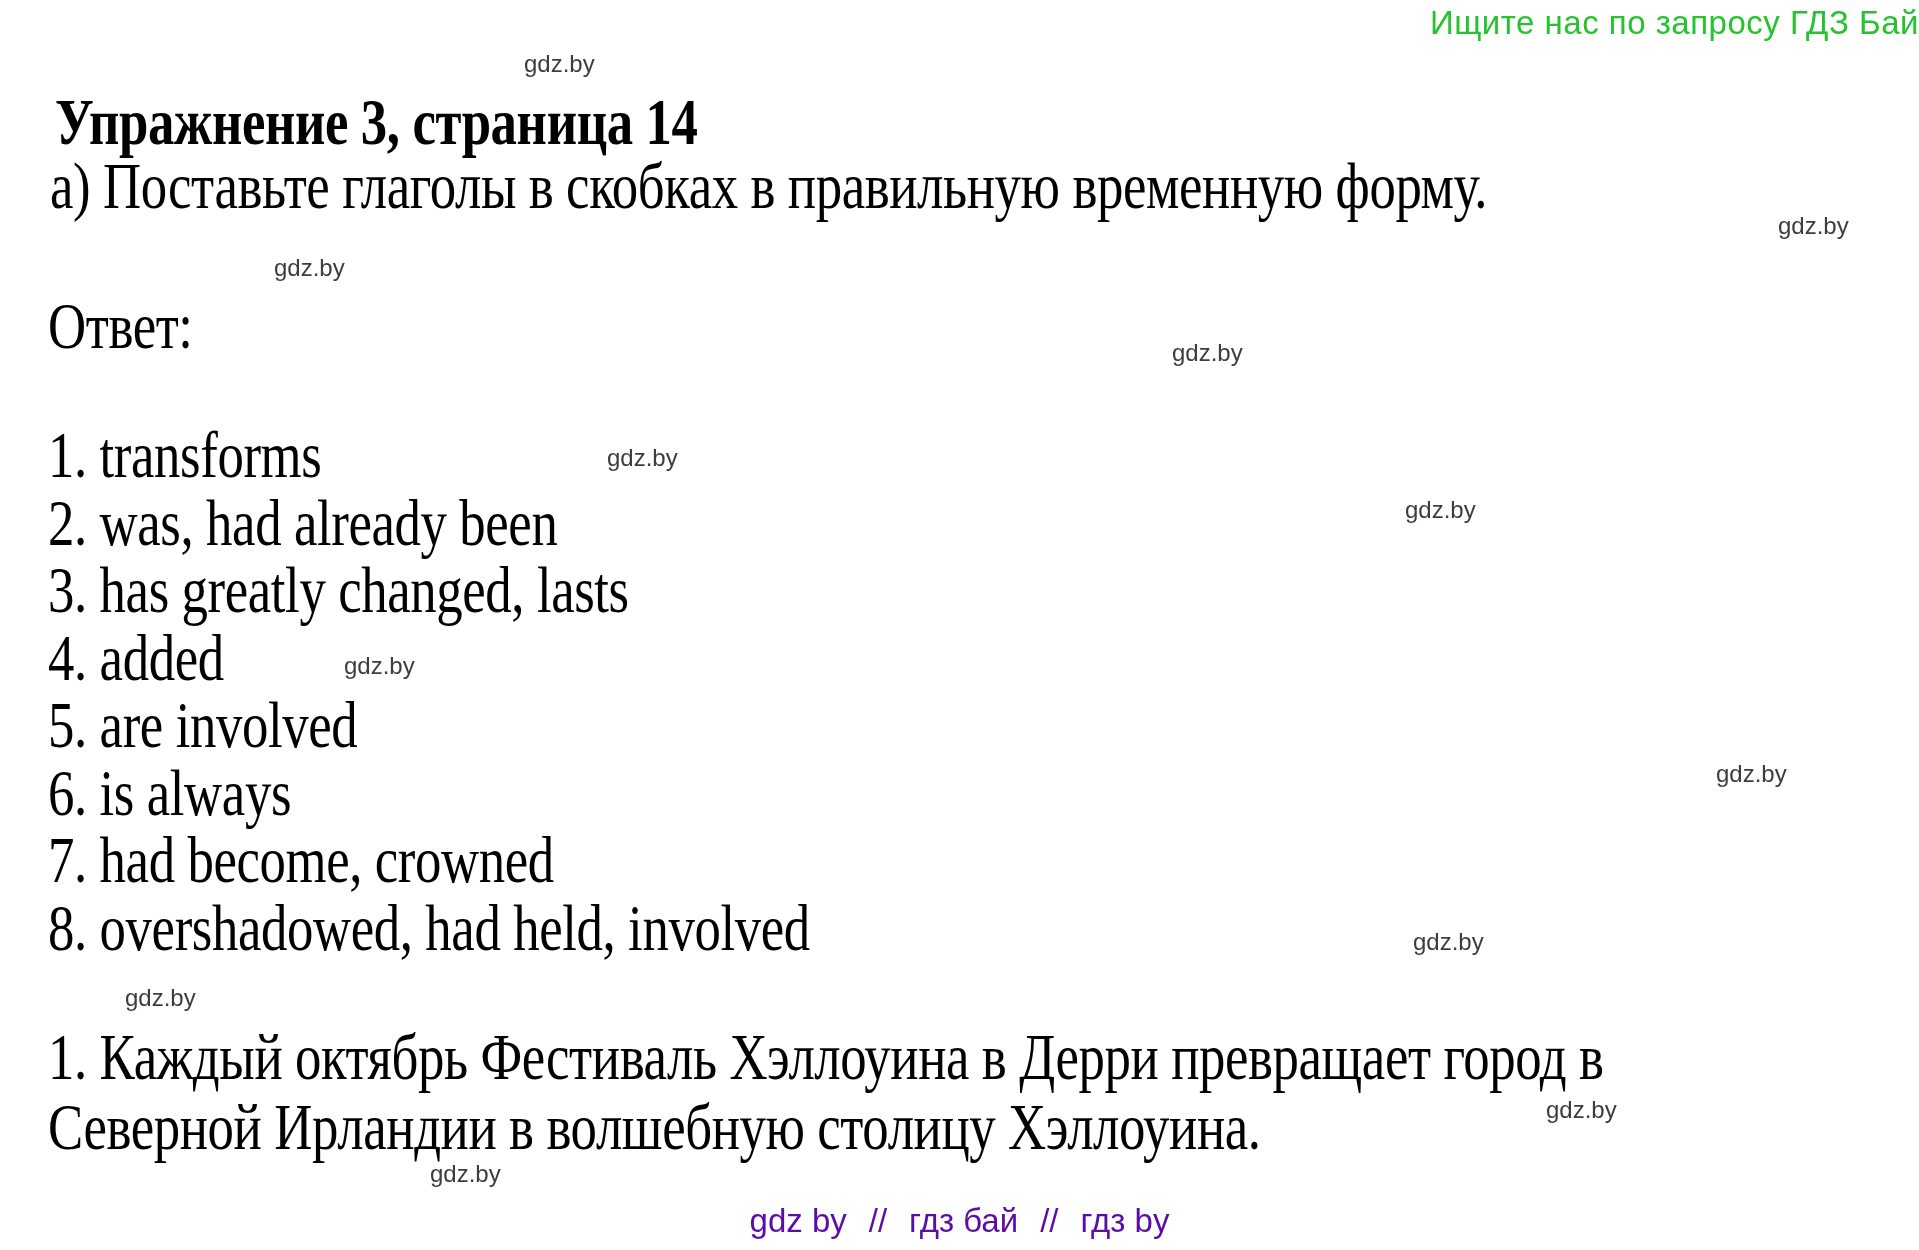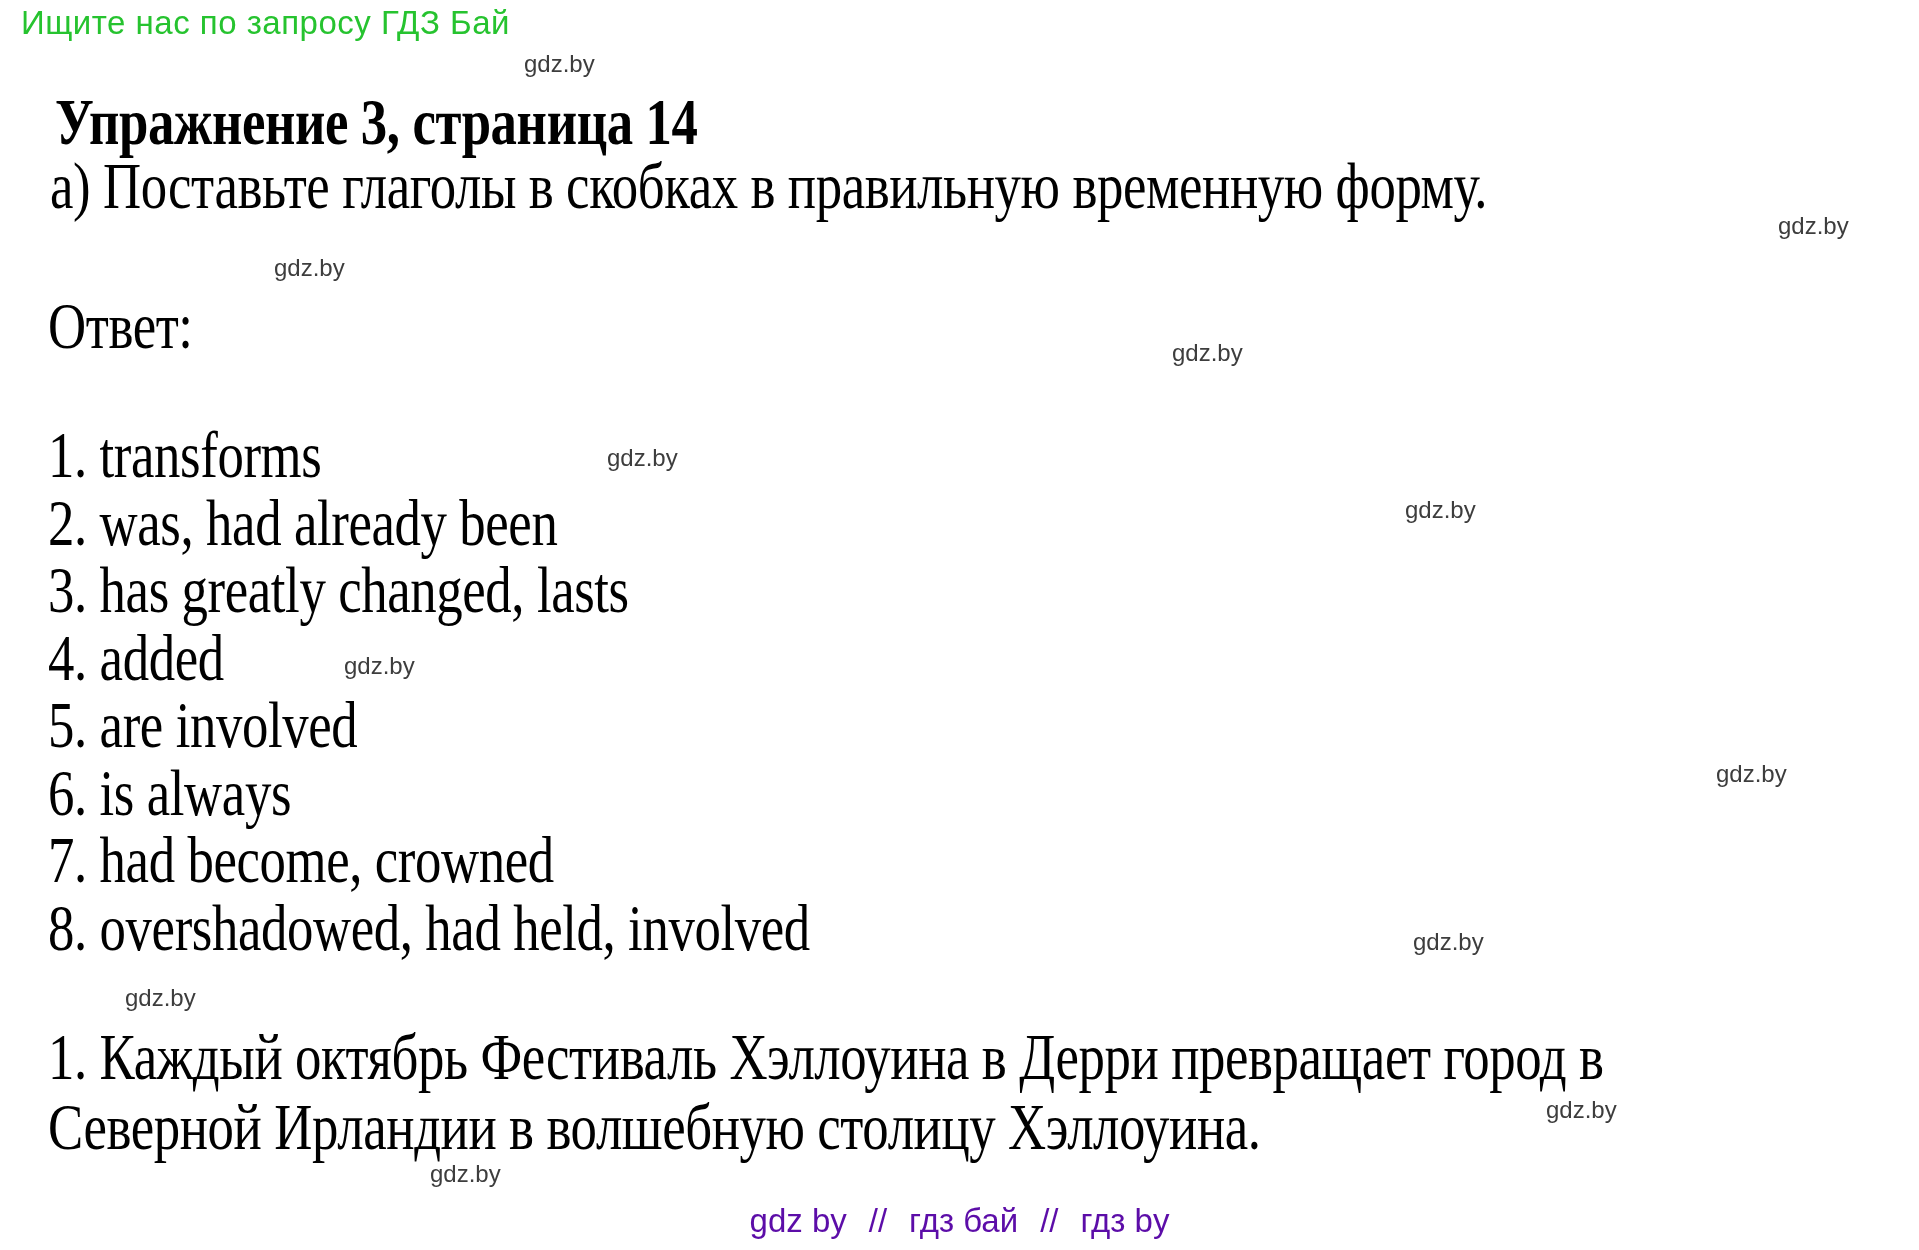--- a/index.html
+++ b/index.html
@@ -15,21 +15,21 @@
     position:relative;
     background:var(--paper);
     overflow:hidden;
     font-family:"Liberation Serif","DejaVu Serif",serif;
     color:var(--ink);
   }
   
   .promo{
     position:absolute;
     left:0; right:0; top:4px;
-    text-align:left;
+    text-align:right;
     font-family:"Liberation Sans","DejaVu Sans",sans-serif;
     font-size:33px;
     color:var(--promo-color);
     letter-spacing:0.5px;
     padding-left:21px;
   }
   .wm{
     position:absolute;
     font-family:"Liberation Sans","DejaVu Sans",sans-serif;
     font-size:24px;

